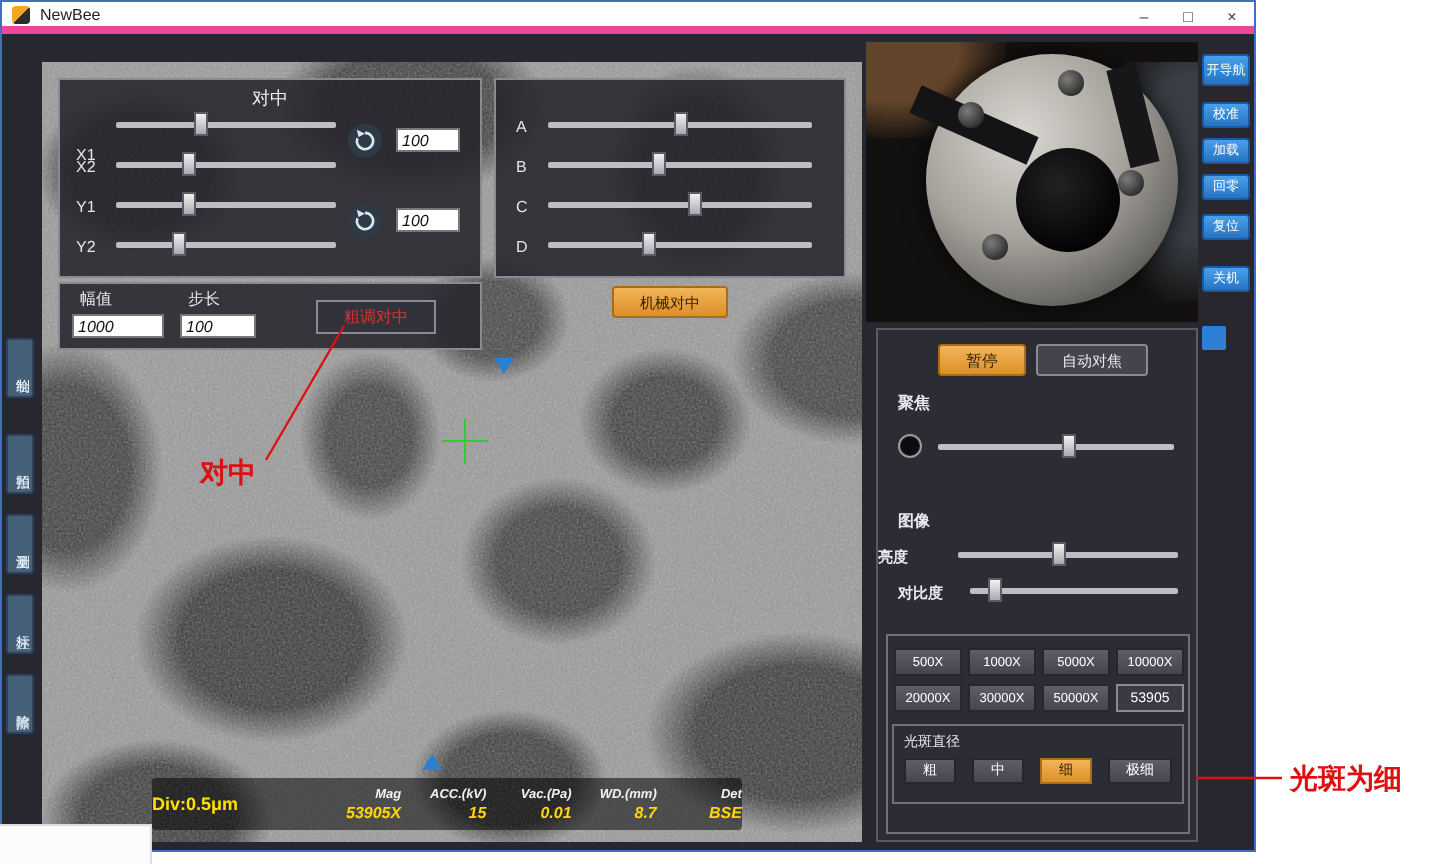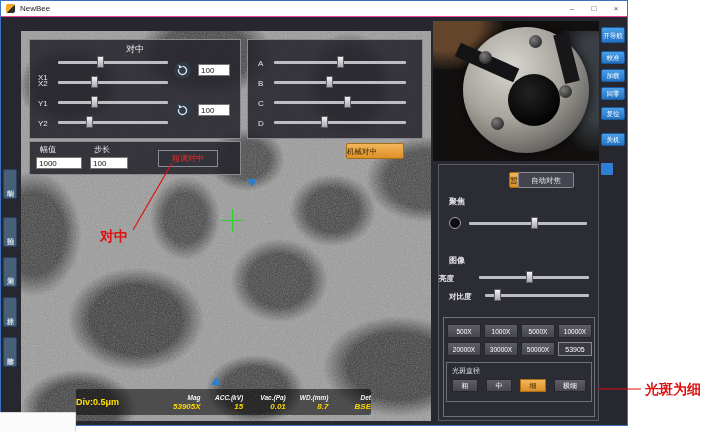--- a/index.html
+++ b/index.html
@@ -4,21 +4,21 @@
 <style>
   * { margin:0; padding:0; box-sizing:border-box; }
   body { font-family:"Liberation Sans","DejaVu Sans",sans-serif; background:#fff; }
   .page { position:relative; width:720px; height:432px; background:#ffffff; overflow:hidden; }
 
   
   .app-window { position:absolute; left:0; top:0; width:628px; height:426px;
     background:#27272f; border:1px solid #3f6fbf; overflow:hidden; }
 
   .titlebar { position:absolute; left:0; top:0; width:100%; height:16px; background:#ffffff;
-    border-bottom:1px solid #ec4899; display:flex; align-items:center; }
+    border-bottom:4px solid #ec4899; display:flex; align-items:center; }
   .app-icon { width:9px; height:9px; margin:0 5px 0 5px;
     background:linear-gradient(135deg,#f5a623 0 50%,#2d2d2d 50% 100%); border-radius:2px; }
   .title-text { font-size:8px; color:#222; }
   .win-controls { position:absolute; right:0; top:0; height:16px; display:flex; }
   .win-btn { width:22px; height:16px; font-size:8px; color:#444; text-align:center; line-height:15px; cursor:default; }
 
   
   .tabbar { position:absolute; left:62px; top:17px; height:13px; display:flex; gap:1px; }
   .tab { height:13px; line-height:13px; text-align:center; font-size:7.5px; color:#f0f0f0;
     background:linear-gradient(#73737c,#50505a); border:1px solid #3a3a42; padding:0 4px; }
@@ -64,28 +64,28 @@
   .row-label { position:absolute; font-size:8px; color:#e4e4ea; }
 
   .slider { position:absolute; height:12px; }
   .slider .track { position:absolute; left:0; right:0; top:5px; height:3px; background:#bdbdc4; border-radius:1px; }
   .slider .thumb { position:absolute; left:var(--p); top:0; width:7px; height:12px; margin-left:-3px;
     background:linear-gradient(#f2f2f2,#a8a8b0); border:1px solid #5c5c64; }
 
   .rot-icon { position:absolute; width:17px; height:17px; border-radius:50%; background:#2e3a46;
     display:flex; align-items:center; justify-content:center; }
   .val-input { position:absolute; width:32px; height:12px; font-size:8px; padding:0 2px;
-    border:1px solid #777; background:#fff; color:#111; }
+    border:1px solid #777; background:#fff; color:#111;font-style:italic; }
 
   .amp-panel label.small { position:absolute; font-size:8px; color:#e4e4ea; }
   .coarse-btn { position:absolute; left:128px; top:8px; width:60px; height:17px; background:#32323a;
     border:1px solid #8a8a92; color:#e03030; font-size:8px; text-align:center; line-height:16px; }
 
   .orange-btn { background:linear-gradient(#f2b65a,#dd8f28); border:1px solid #a96d18; color:#352306;
-    font-size:7.5px; border-radius:2px;margin-left:40px; }
+    font-size:7.5px; text-align:center; border-radius:2px; }
   .mech-btn { position:absolute; left:285px; top:112px; width:58px; height:16px; line-height:15px; }
 
   
   .statusbar { position:absolute; left:55px; top:358px; width:295px; height:26px;
     background:rgba(0,0,0,0.52); border-radius:2px; display:flex; align-items:center; }
   .div-label { width:82px; text-align:left; color:#ffe000; font-size:9px; font-weight:bold; }
   .stat-col { flex:1; text-align:right; }
   .stat-col .h { font-size:6.5px; color:#f2f2f2; font-weight:bold; font-style:italic; }
   .stat-col .v { font-size:8px; color:#ffd700; font-weight:bold; font-style:italic; margin-top:1px; }
 

